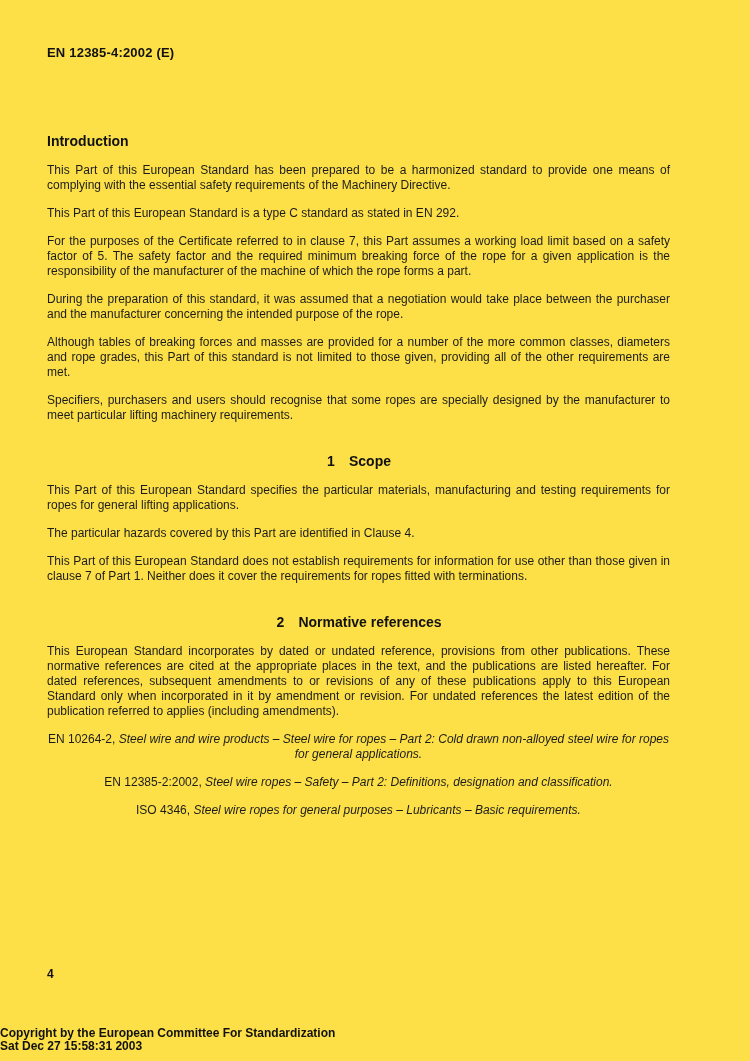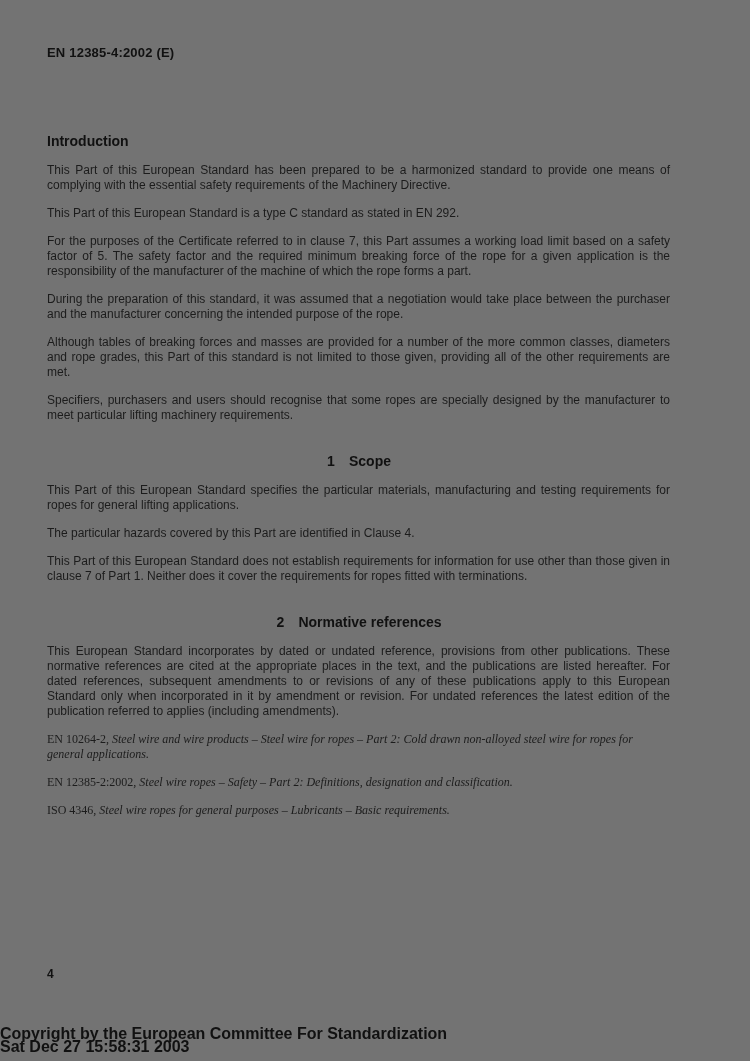--- a/index.html
+++ b/index.html
@@ -1,20 +1,20 @@
 <!DOCTYPE html>
 <html><head>
 <meta charset="utf-8">
 <style>
   html, body { margin: 0; padding: 0; background: #ffffff; }
   .page {
     position: relative;
     width: 750px;
     height: 1061px;
-    background: #737373;
+    background: #fde047;
     color: #1c1c1c;
     font-family: "Liberation Sans", sans-serif;
     overflow: hidden;
   }
   .content {
     padding: 0 80px 0 47px;
   }
   .doc-header {
     margin: 45px 0 0 0;
     font-size: 13px;
@@ -38,38 +38,37 @@
   }
   p.para {
     font-size: 12px;
     line-height: 15px;
     text-align: justify;
     margin: 13px 0 0 0;
   }
   p.reference {
     font-size: 12px;
     line-height: 15px;
-    text-align: left;
+    text-align: center;
     margin: 13px 0 0 0;
-    font-family: Liberation Serif, serif;
   }
   .ref-title { font-style: italic; }
   .page-number {
     position: absolute;
     left: 47px;
     top: 967px;
     font-size: 12px;
     font-weight: bold;
     color: #111;
   }
   .stamp {
     position: absolute;
     left: 0;
     top: 1027px;
-    font-size: 16px;
+    font-size: 12px;
     font-weight: bold;
     line-height: 13px;
     color: #111;
   }
 </style>
 </head>
 <body>
 
 <div class="page">
   <div class="content">

